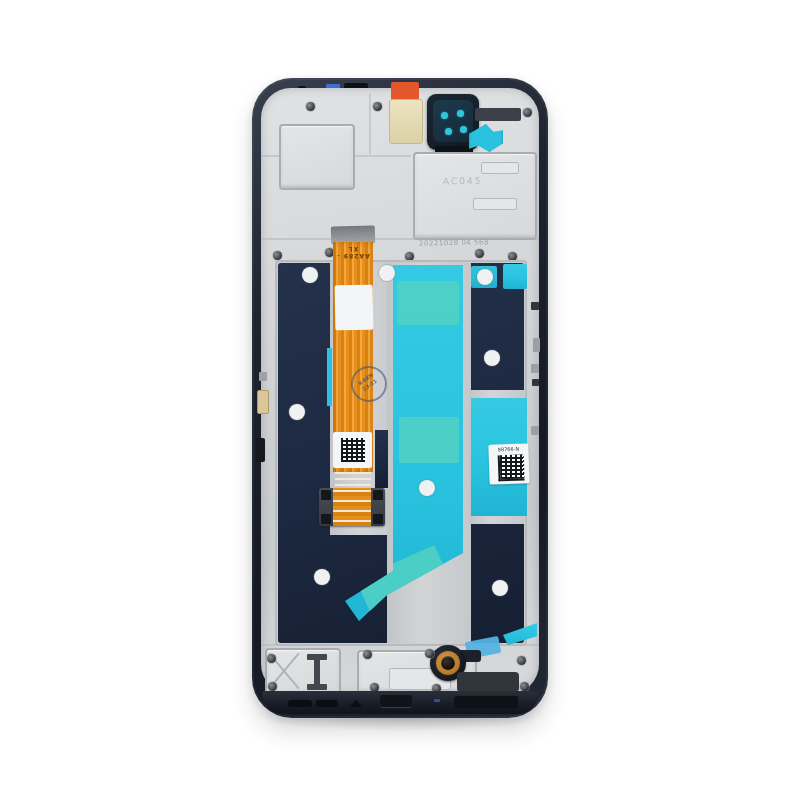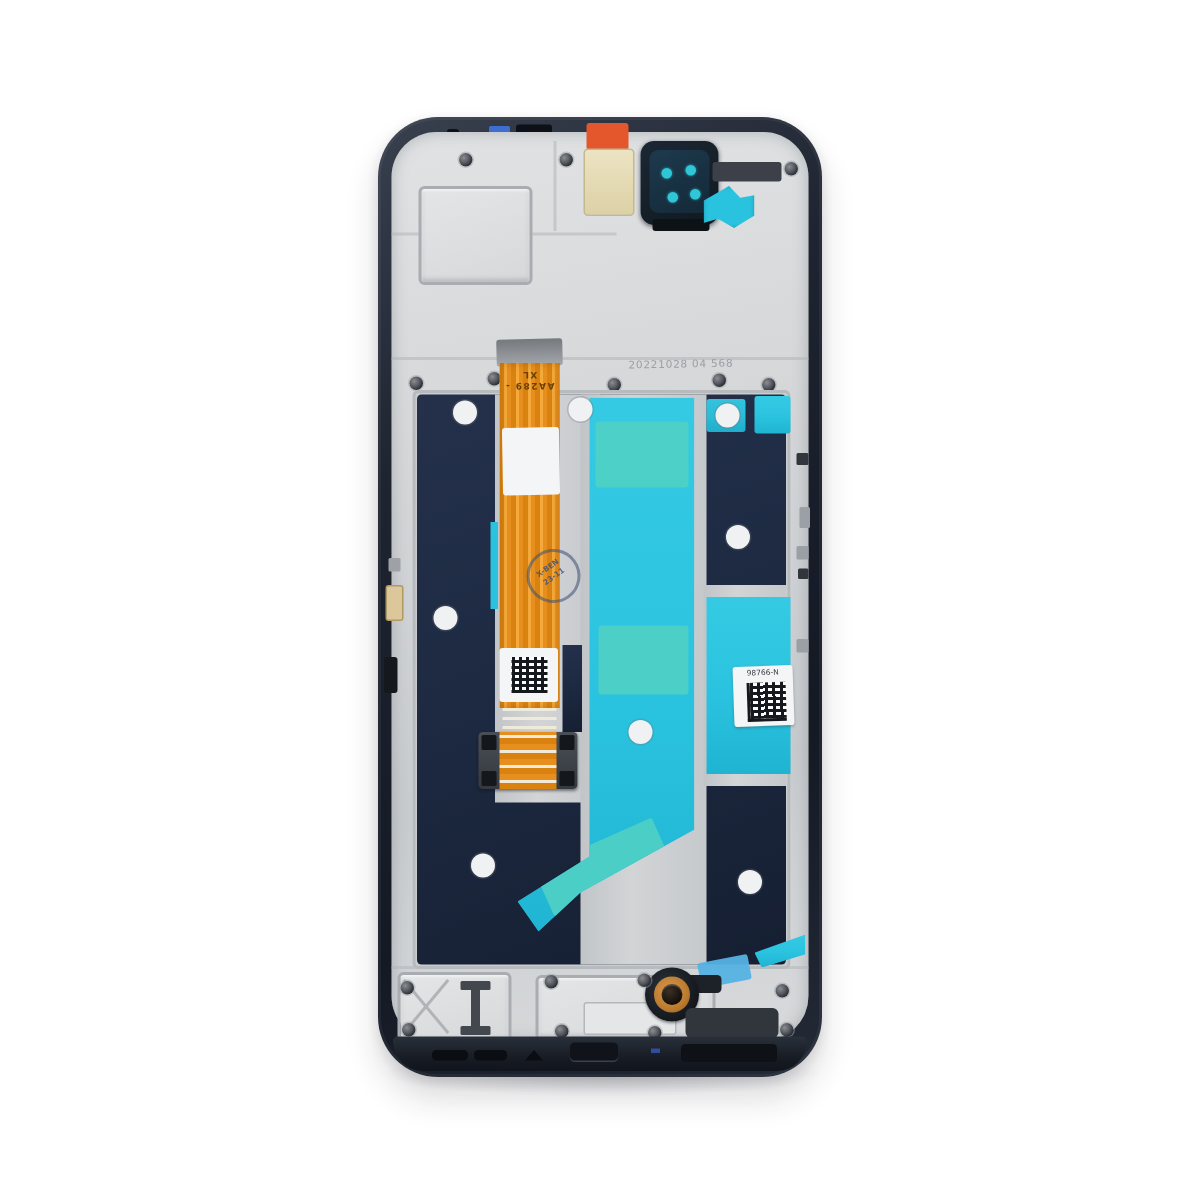--- a/index.html
+++ b/index.html
@@ -74,20 +74,25 @@
           <div class="abs camdot" style="left:27px;top:26px;"></div>
         </div>
         <div class="abs" style="left:8px;bottom:-4px;width:38px;height:8px;background:#0d1217;border-radius:2px;"></div>
       </div>
 
       <div class="abs" style="left:214px;top:20px;width:46px;height:13px;background:#3c4149;border-radius:2px;"></div>
       <div class="abs" style="left:208px;top:36px;width:34px;height:28px;background:var(--adhesive_cyan,#2ac3df);clip-path:polygon(0 35%,50% 0,72% 28%,100% 22%,100% 70%,60% 100%,28% 78%,0 88%);box-shadow:inset 0 0 3px rgba(10,90,110,.5);"></div>
 
       <div class="abs plate" style="left:18px;top:36px;width:72px;height:62px;"></div>
 
+      <div class="abs plate" style="left:152px;top:64px;width:120px;height:84px;">
+        <span class="abs" style="left:28px;top:22px;font-size:9px;letter-spacing:2px;color:#b5b9bd;transform:rotate(-1deg);">AC045</span>
+        <div class="abs plate-inner" style="left:66px;top:8px;width:36px;height:10px;"></div>
+        <div class="abs plate-inner" style="left:58px;top:44px;width:42px;height:10px;"></div>
+      </div>
 
       <div class="abs screw" style="left:45px;top:14px;"></div>
       <div class="abs screw" style="left:112px;top:14px;"></div>
       <div class="abs screw" style="left:262px;top:20px;"></div>
       <div class="abs screw" style="left:12px;top:163px;"></div>
       <div class="abs screw" style="left:64px;top:160px;"></div>
       <div class="abs screw" style="left:144px;top:164px;"></div>
       <div class="abs screw" style="left:214px;top:161px;"></div>
       <div class="abs screw" style="left:247px;top:164px;"></div>
 

